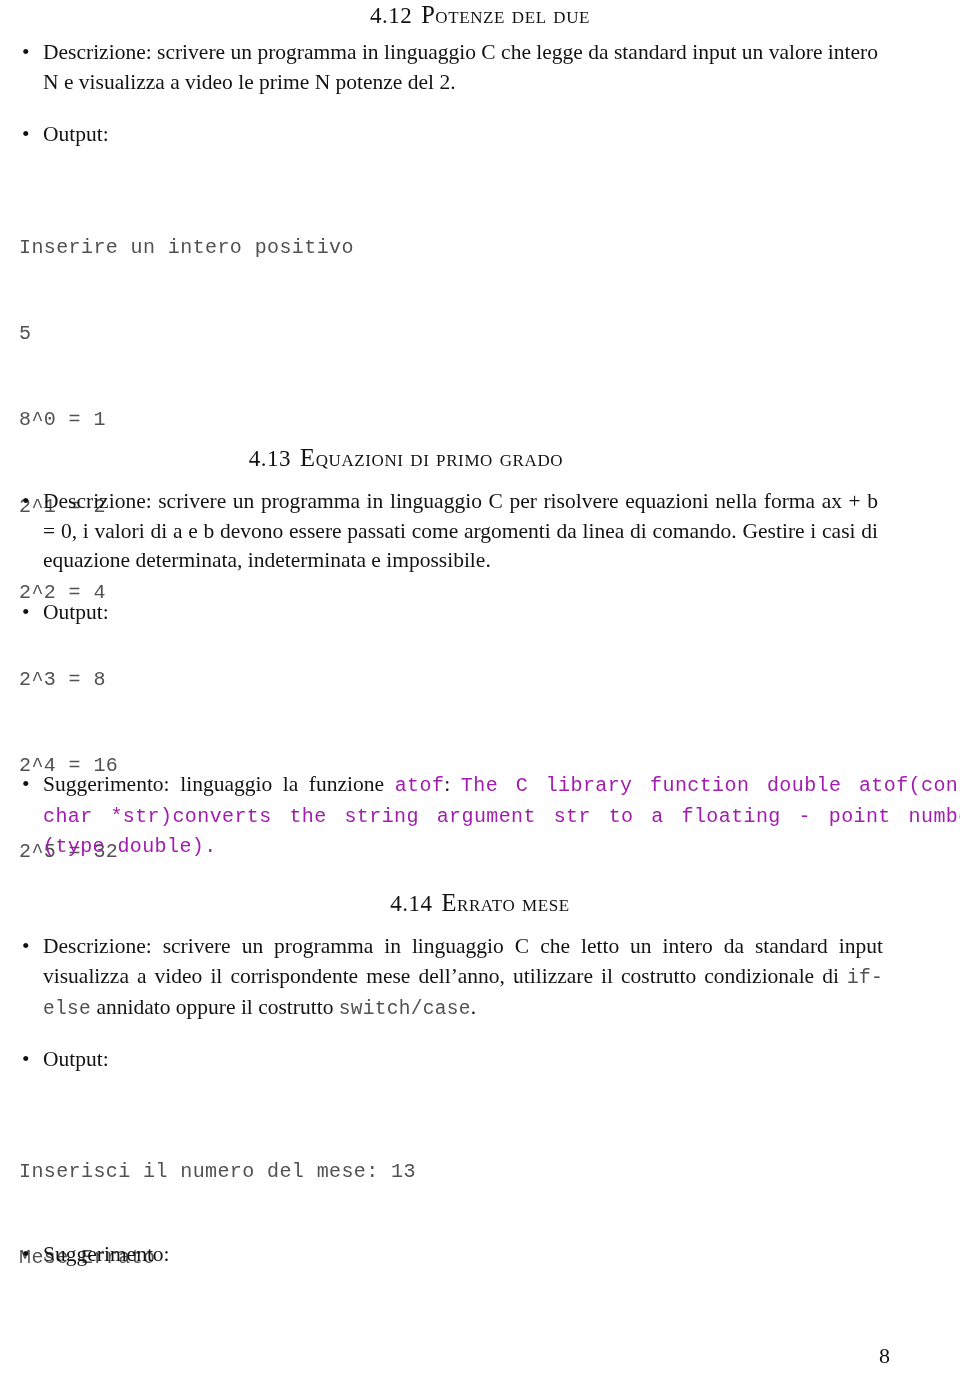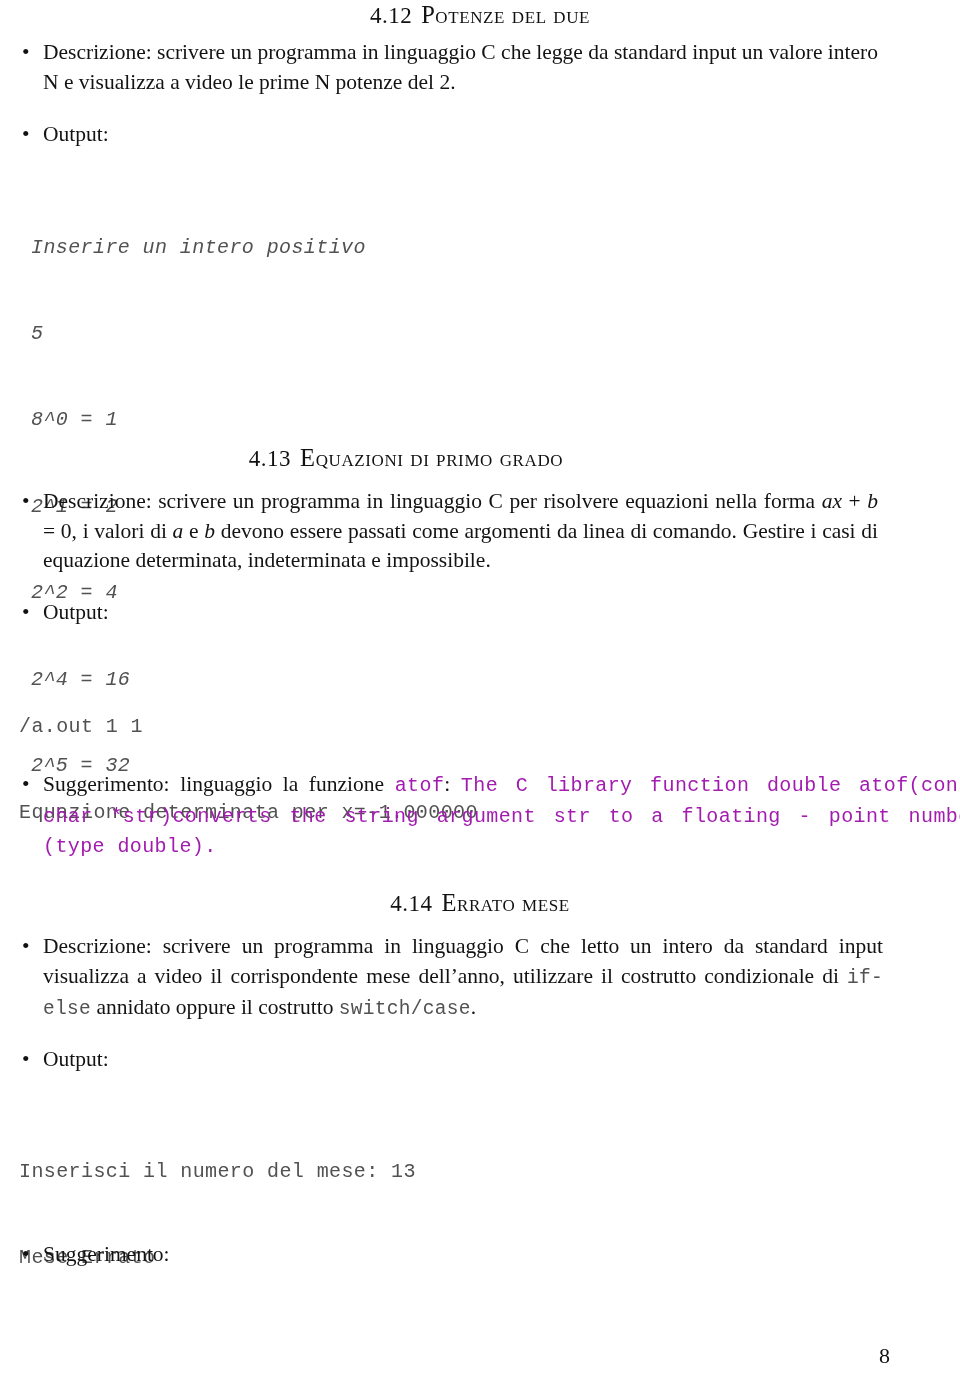--- a/index.html
+++ b/index.html
@@ -58,21 +58,21 @@
   .item > .bullet {
     position: absolute;
     left: 2px;
     top: 0px;
     font-size: 21.5px;
     line-height: 29.5px;
     color: #111;
   }
   .item .lead {
   }
-  .ital { font-style: italic; }
+  .ital { }
 
   
   .para {
     text-align: justify;
     text-align-last: left;
     hyphens: none;
   }
 
   
   .mono-block {
@@ -104,21 +104,21 @@
     color: #a21caf;
     letter-spacing: 0.4px;
   }
 
   
   .abs { position: absolute; }
 
   #head-412  { left: 0;   top: 2px;   width: 960px; }
   #desc-412  { left: 20px; top: 38px; width: 835px; }
   #out-412   { left: 20px; top: 120px; width: 500px; }
-  #code-412  { left: 12px;    top: 176px; width: 520px; font-style: italic; }
+  #code-412  { left: 0;    top: 176px; width: 520px; }
 
   #head-413  { left: 0;   top: 445px; width: 812px; }
   #desc-413  { left: 20px; top: 487px; width: 835px; }
   #out-413   { left: 20px; top: 598px; width: 500px; }
   #code-413  { left: 0;    top: 655px; width: 600px; }
 
   #sugg-413  { left: 20px; top: 770px; width: 940px; }
 
   #head-414  { left: 0;   top: 890px; width: 960px; }
   #desc-414  { left: 20px; top: 932px; width: 840px; }
@@ -150,40 +150,37 @@
   <div class="abs item" id="out-412">
     <span class="bullet">•</span><span class="lead">Output:</span>
   </div>
 
   <div class="abs mono-block" id="code-412">
     <span class="ln">Inserire un intero positivo</span>
     <span class="ln">5</span>
     <span class="ln">8^0 = 1</span>
     <span class="ln">2^1 = 2</span>
     <span class="ln">2^2 = 4</span>
+    <span class="ln">2^3 = 8</span>
     <span class="ln">2^4 = 16</span>
     <span class="ln">2^5 = 32</span>
   </div>
 
   <div class="abs section-head" id="head-413">
     <span class="num">4.13</span><span class="ttl">Equazioni di primo grado</span>
   </div>
 
   <div class="abs item para" id="desc-413">
     <span class="bullet">•</span><span class="lead">Descrizione:</span><span> scrivere un programma in linguaggio C per risolvere equazioni nella forma </span><span class="ital">ax</span><span> + </span><span class="ital">b</span><span> = 0</span><span>, i valori di </span><span class="ital">a</span><span> e </span><span class="ital">b</span><span> devono essere passati come argomenti da linea di comando. Gestire i casi di equazione determinata, indeterminata e impossibile.</span>
   </div>
 
   <div class="abs item" id="out-413">
     <span class="bullet">•</span><span class="lead">Output:</span>
   </div>
 
-  <div class="abs mono-block" id="code-413">
-    <span class="ln">/a.out 1 1</span>
-    <span class="ln">Equazione determinata per x=-1.000000</span>
-  </div>
 
   <div class="abs item mix para" id="sugg-413">
     <span class="bullet">•</span><span class="lead">Suggerimento:</span><span> linguaggio la funzione </span><span class="m">atof</span><span>: </span><span class="m">The C library function double atof(const char *str)</span><span class="m">converts the string argument str to a floating - point number (type double).</span>
   </div>
 
   <div class="abs section-head" id="head-414">
     <span class="num">4.14</span><span class="ttl">Errato mese</span>
   </div>
 
   <div class="abs item para" id="desc-414">

